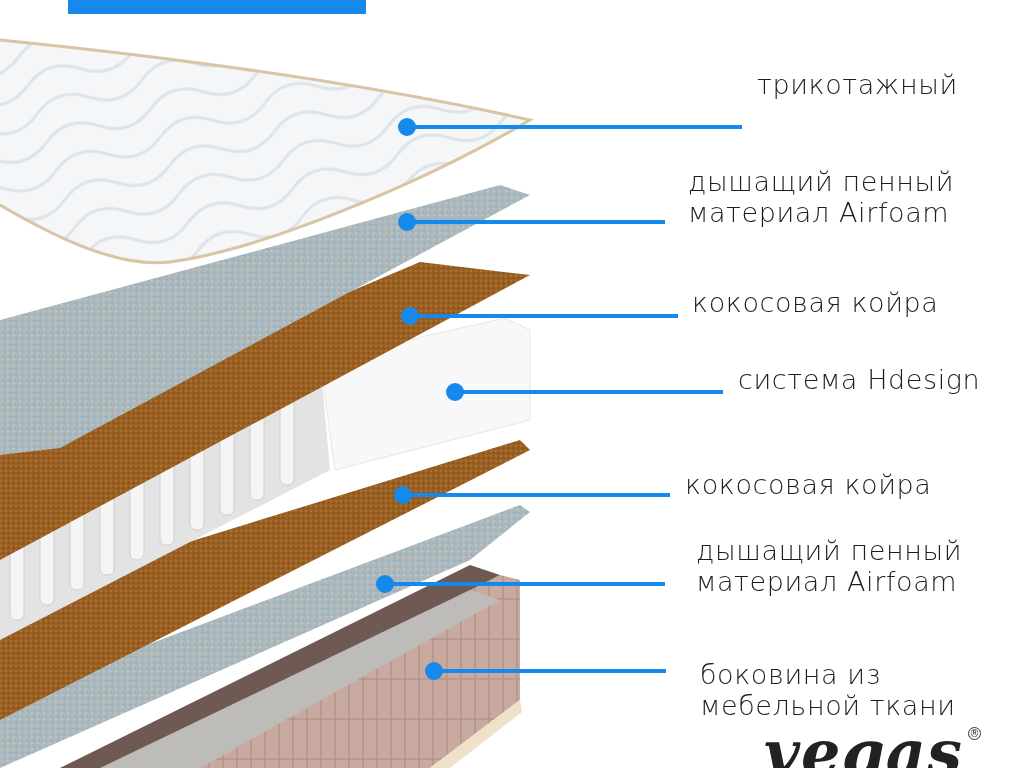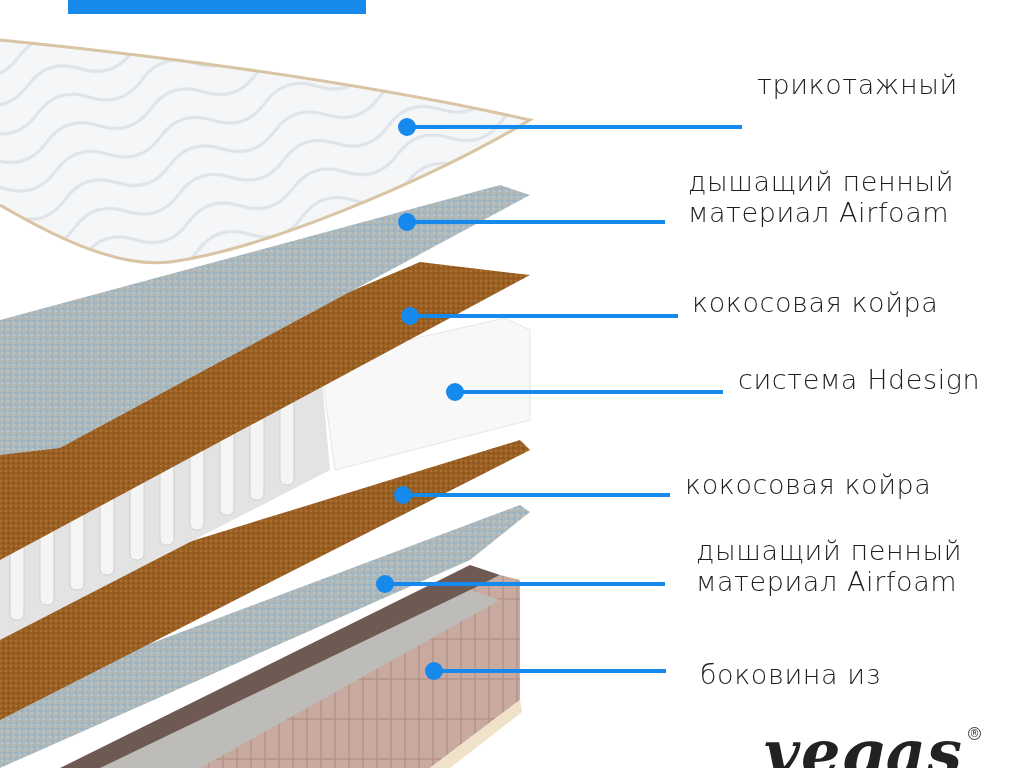--- a/index.html
+++ b/index.html
@@ -130,17 +130,18 @@
   <div class="dot" style="left:376px;top:575px;"></div>
   <div class="label" style="left:696px;top:535px;">
     <span>дышащий пенный</span>
     <span>материал Airfoam</span>
   </div>
 
   <div class="line" style="left:434px;top:669px;width:232px;"></div>
   <div class="dot" style="left:425px;top:662px;"></div>
   <div class="label" style="left:700px;top:627px;margin-top:32px;">
     <span>боковина из</span>
+    <span>мебельной ткани</span>
   </div>
 
   <div class="logo">vegas</div>
   <div class="reg">®</div>
 </div>
 
 </body></html>

